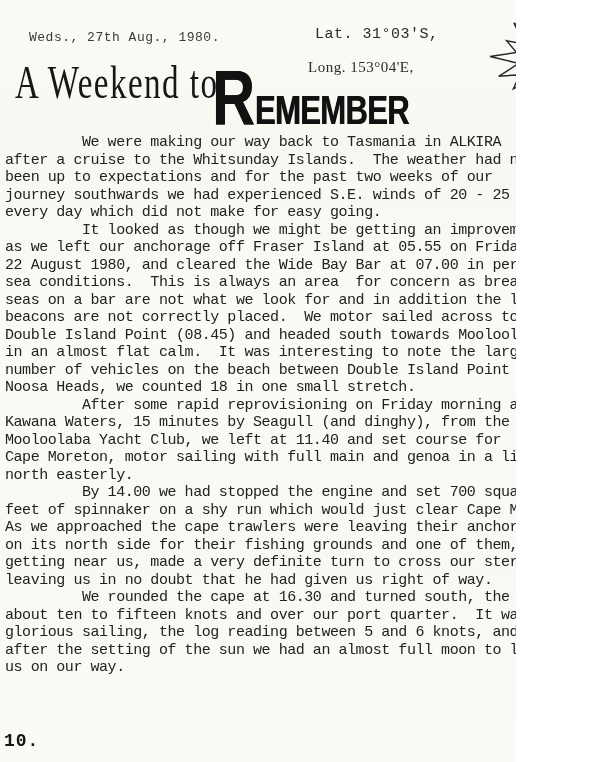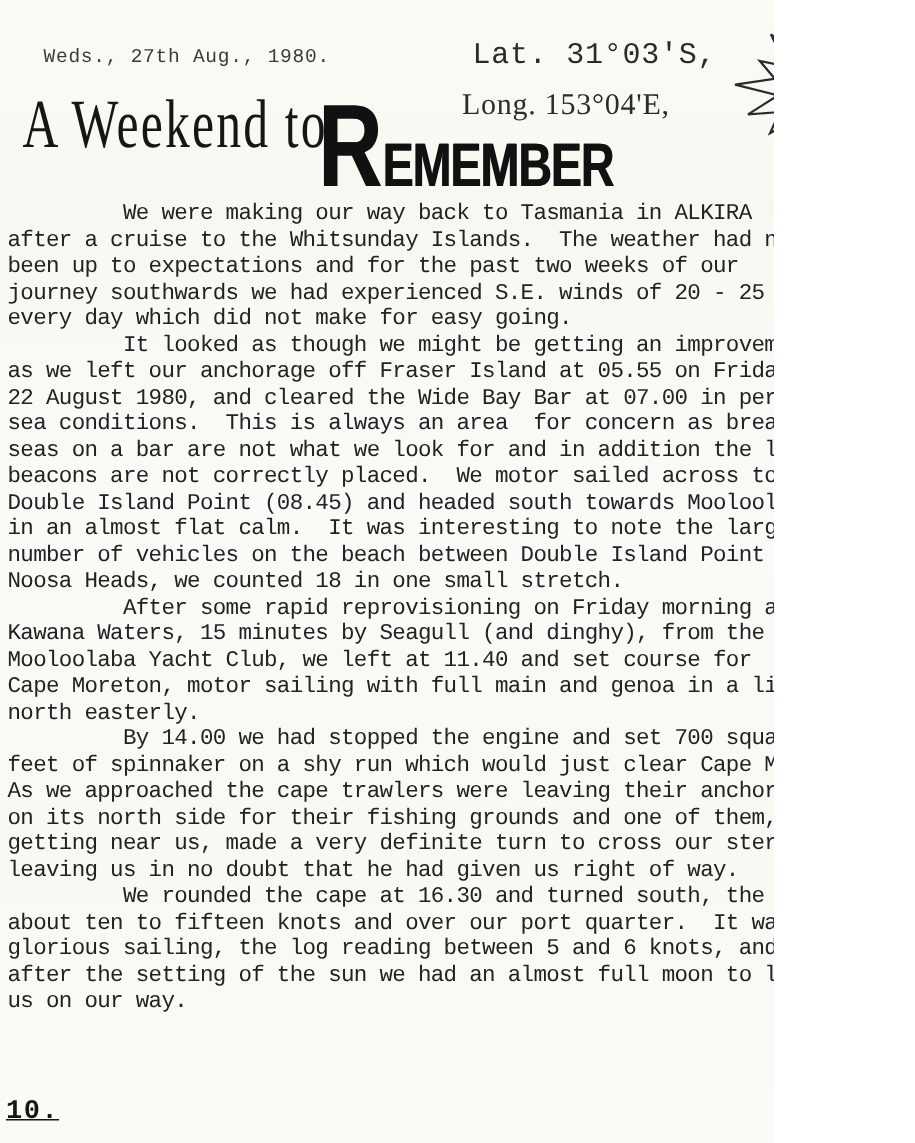--- a/index.html
+++ b/index.html
@@ -8,21 +8,21 @@
     width:516px; height:762px;
     background:linear-gradient(180deg,#fbfaf5 0%,#f8f7f2 18%,#fbfaf6 45%,#f9f8f3 75%,#fbfaf6 100%);
     color:#1f1f1f;
     font-family:"Liberation Mono", monospace;
     overflow:hidden;
   }
   .date {
     position:absolute; left:29px; top:30px;
     font-size:13px; letter-spacing:0.5px; color:#3a3a3a;
   }
-  .coord { position:absolute; font-size:20px; color:#2b2b2b; letter-spacing:0.5px; }
+  .coord { position:absolute; font-size:15px; color:#2b2b2b; letter-spacing:0.5px; }
   .coord.lat  { left:315px; top:26px; }
   .coord.long { left:308px; top:59px;font-family:Liberation Serif, serif; }
   .title-serif {
     position:absolute; left:15px; top:60px;
     font-family:"Liberation Serif", serif;
     font-size:46px; line-height:1; color:#161616;
     letter-spacing:2px;
     transform:scaleX(0.72); transform-origin:left bottom;
     white-space:nowrap;
   }
@@ -46,21 +46,20 @@
   .body-text .para {
     white-space:pre;
     font-size:15px; line-height:17.5px;
     letter-spacing:-0.45px;
     color:#222;
   }
   .page-number {
     position:absolute; left:4px; top:731px;
     font-size:18px; font-weight:bold; color:#161616;
     letter-spacing:1px;
-    text-decoration:underline;
   }
 </style>
 </head>
 <body>
 
 <div class="page">
 
   <div class="date">Weds., 27th Aug., 1980.</div>
 
   <div class="coord lat">Lat. 31°03'S,</div>

